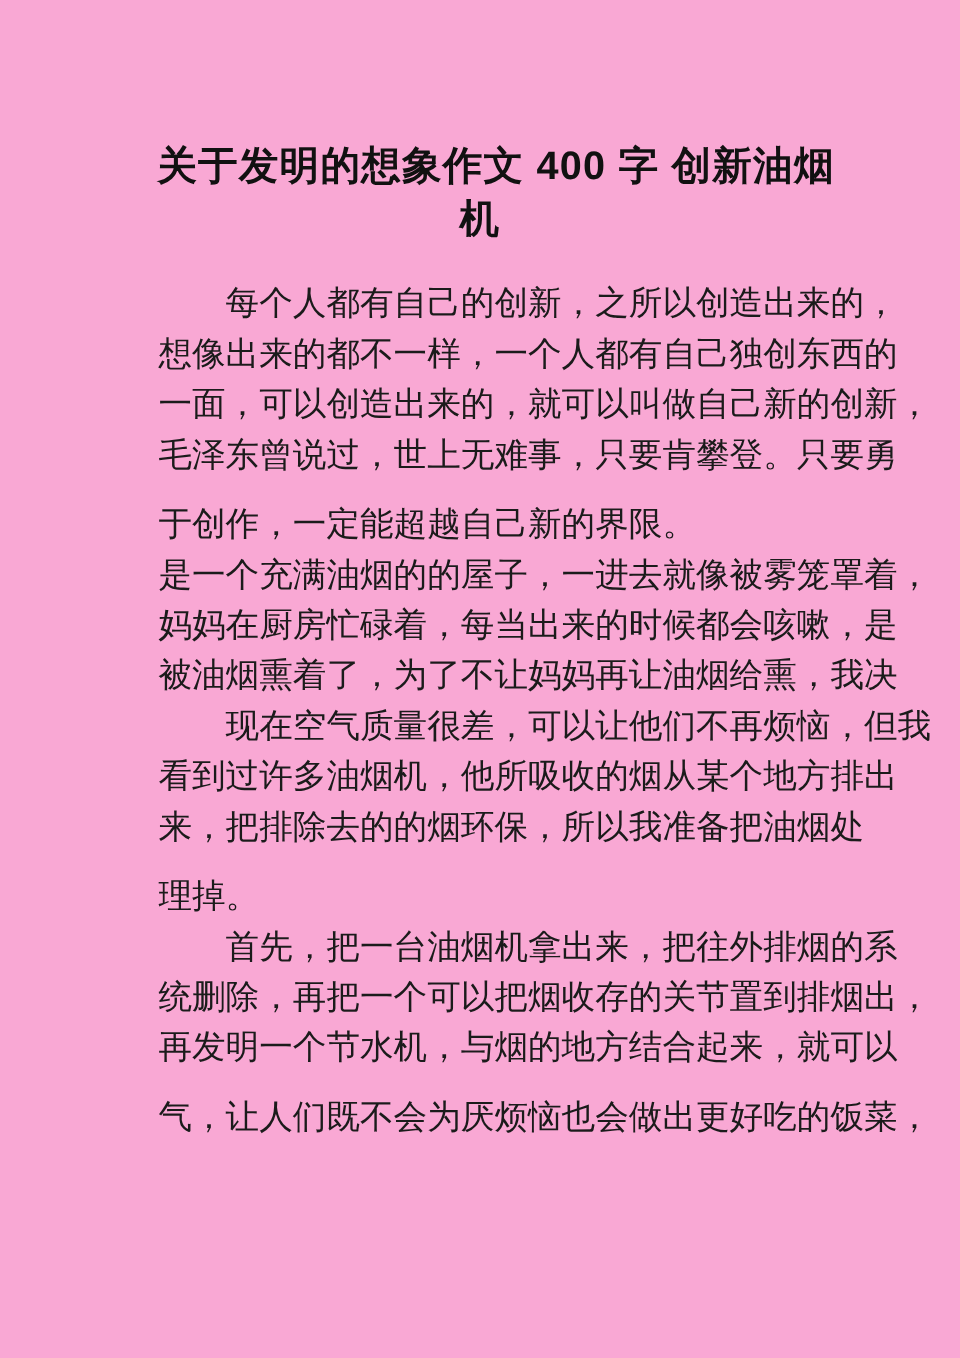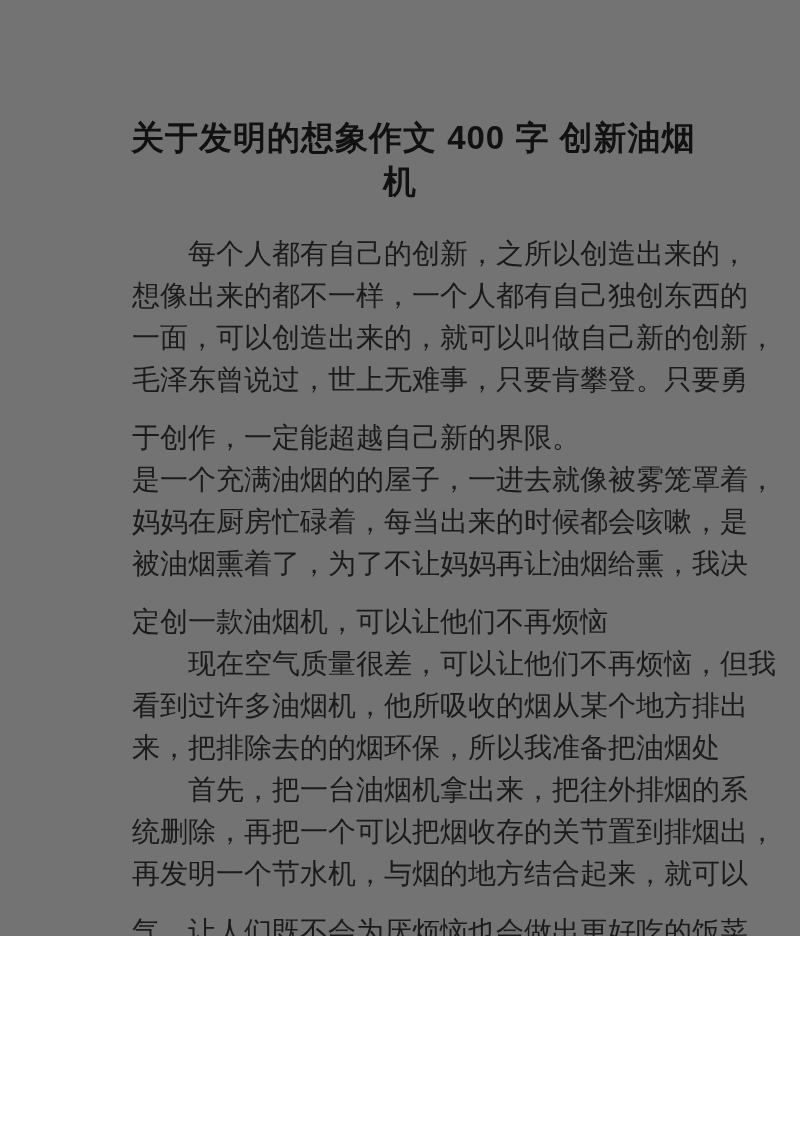--- a/index.html
+++ b/index.html
@@ -3,22 +3,22 @@
 <meta charset="utf-8">
 <style>
   html, body {
     margin: 0;
     padding: 0;
     background: #ffffff;
   }
   .page {
     position: relative;
     width: 800px;
-    height: 936px;
-    background: #737373;
+    height: 1132px;
+    background: #f9a8d4;
     overflow: hidden;
     font-family: "Liberation Serif", "DejaVu Serif", serif;
     color: #1b1b1b;
   }
   .title {
     position: absolute;
     top: 94px;
     left: 131px;
     width: 538px;
     text-align: center;
@@ -73,26 +73,26 @@
         <div class="line first">每个人都有自己的创新，之所以创造出来的，</div>
         <div class="line">想像出来的都不一样，一个人都有自己独创东西的</div>
         <div class="line">一面，可以创造出来的，就可以叫做自己新的创新，</div>
         <div class="line">毛泽东曾说过，世上无难事，只要肯攀登。只要勇</div>
         <div class="line last">于创作，一定能超越自己新的界限。</div>
       </div>
       <div class="paragraph">
         <div class="line">是一个充满油烟的的屋子，一进去就像被雾笼罩着，</div>
         <div class="line">妈妈在厨房忙碌着，每当出来的时候都会咳嗽，是</div>
         <div class="line">被油烟熏着了，为了不让妈妈再让油烟给熏，我决</div>
-        <div class="line last">定创一款油烟机，可以让他们不再烦恼</div>
       </div>
       <div class="paragraph">
         <div class="line first">现在空气质量很差，可以让他们不再烦恼，但我</div>
         <div class="line">看到过许多油烟机，他所吸收的烟从某个地方排出</div>
         <div class="line">来，把排除去的的烟环保，所以我准备把油烟处</div>
+        <div class="line last">理掉。</div>
       </div>
       <div class="paragraph">
         <div class="line first">首先，把一台油烟机拿出来，把往外排烟的系</div>
         <div class="line">统删除，再把一个可以把烟收存的关节置到排烟出，</div>
         <div class="line">再发明一个节水机，与烟的地方结合起来，就可以</div>
         <div class="line last">气，让人们既不会为厌烦恼也会做出更好吃的饭菜，</div>
       </div>
     </div>
 </div>
 

